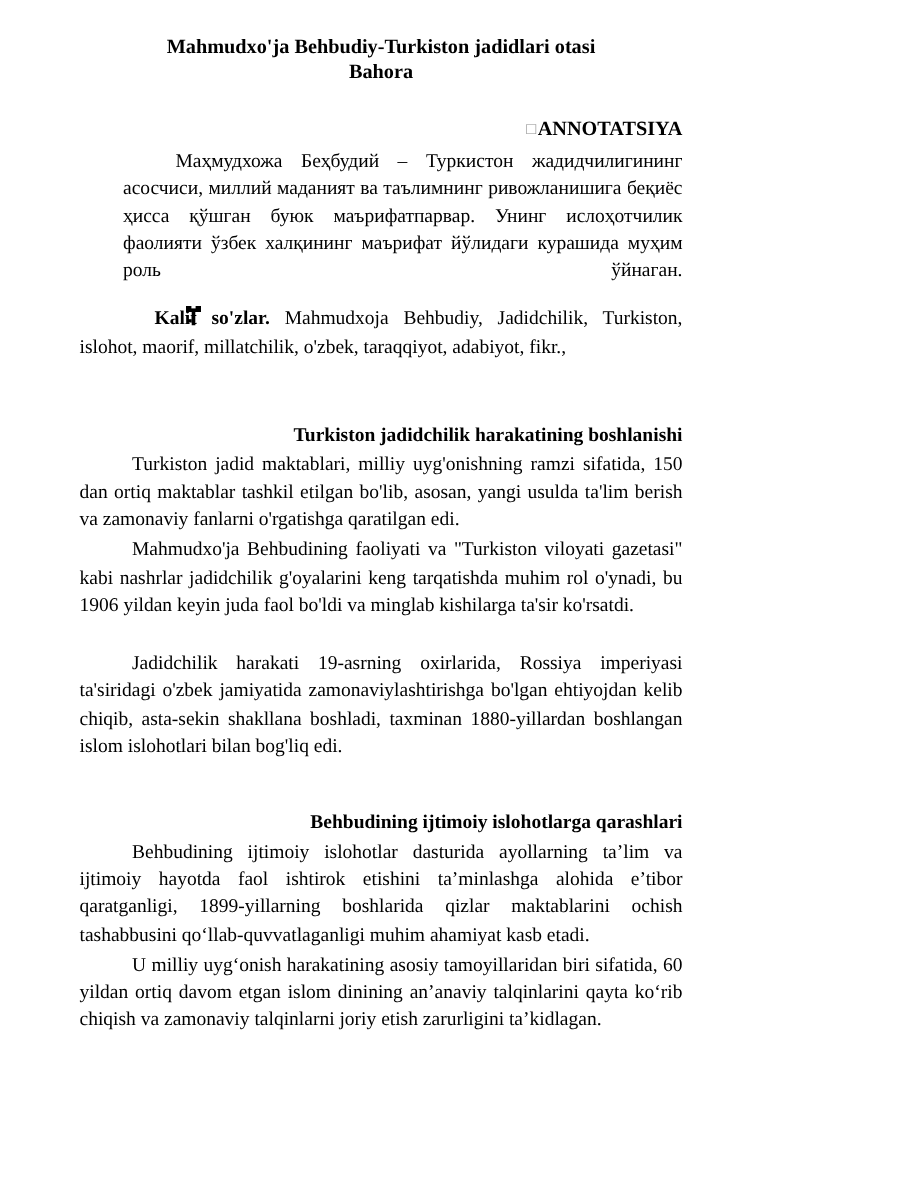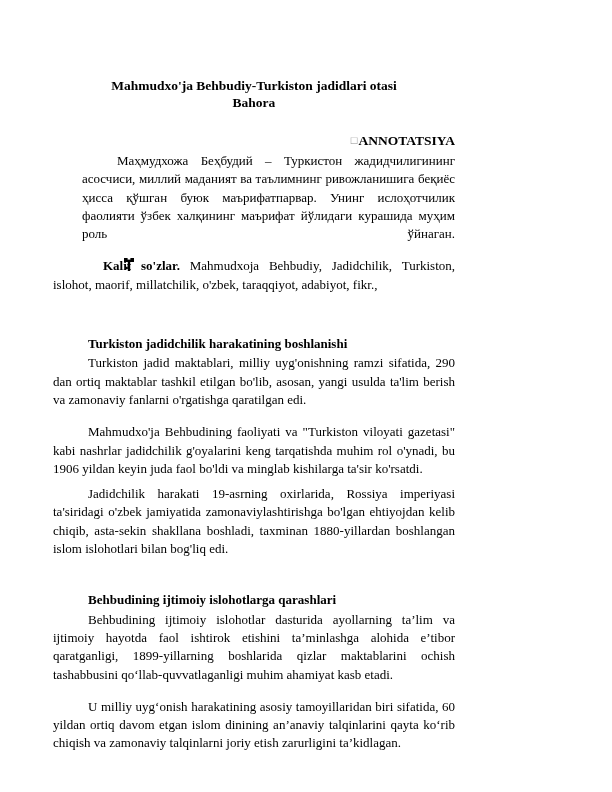--- a/index.html
+++ b/index.html
@@ -8,21 +8,21 @@
     width: 612px;
     height: 792px;
     margin: 0 auto;
     font-family: "Liberation Serif", "DejaVu Serif", serif;
     color: #000000;
     overflow: hidden;
   }
   .page {
     width: 508px;
     height: 792px;
-    padding: 77px 53px 0 53px;
+    padding: 22px 53px 0 53px;
     background: #ffffff;
   }
   .doc-title {
     text-align: center;
     font-weight: bold;
     font-size: 13.5px;
     line-height: 17px;
   }
   .doc-subtitle {
     text-align: center;
@@ -59,27 +59,27 @@
     width: 12px;
     height: 13px;
     margin-right: 3px;
     vertical-align: -1px;
   }
   h2.section-heading {
     font-size: 13px;
     line-height: 18.3px;
     font-weight: bold;
     text-indent: 35px;
-    text-align: left;
+    text-align: right;
   }
   .gap-section-1 { margin-top: 41px; }
   .gap-section-2 { margin-top: 33px; }
   .par-after-heading { margin-top: 1px; }
-  .par-gap { margin-top: 14px; }
-  .par-gap-sm { margin-top: 7px; }
+  .par-gap { margin-top: 2px; }
+  .par-gap-sm { margin-top: 21px; }
 </style>
 </head>
 <body>
 
 <div class="page">
 
   <div class="doc-title">Mahmudxo'ja Behbudiy-Turkiston jadidlari otasi</div>
 
   <div class="doc-subtitle">Bahora</div>
 
@@ -92,21 +92,21 @@
   <p class="body-par keywords-par">
     <span class="key-icon-wrap"><svg width="12" height="13" viewBox="0 0 12 13" xmlns="http://www.w3.org/2000/svg">
           <rect x="1" y="0" width="10" height="4" fill="#000"></rect>
           <rect x="4.6" y="0" width="2.8" height="1.6" fill="#fff"></rect>
           <rect x="4.8" y="4" width="2.4" height="9" fill="#000"></rect>
           <rect x="2.2" y="8.8" width="2.6" height="2.2" fill="#000"></rect>
         </svg></span><span class="kw-label">Kalit so'zlar.</span><span> Mahmudxoja Behbudiy, Jadidchilik, Turkiston, islohot, maorif, millatchilik, o'zbek, taraqqiyot, adabiyot, fikr.,</span>
   </p>
 
   <h2 class="section-heading gap-section-1">Turkiston jadidchilik harakatining boshlanishi</h2>
-  <p class="body-par par-after-heading">Turkiston jadid maktablari, milliy uyg'onishning ramzi sifatida, 290 dan ortiq maktablar tashkil etilgan bo'lib, asosan, yangi usulda ta'lim berish va zamonaviy fanlarni o'rgatishga qaratilgan edi.</p>
+  <p class="body-par par-after-heading">Turkiston jadid maktablari, milliy uyg'onishning ramzi sifatida, 150 dan ortiq maktablar tashkil etilgan bo'lib, asosan, yangi usulda ta'lim berish va zamonaviy fanlarni o'rgatishga qaratilgan edi.</p>
   <p class="body-par par-gap">Mahmudxo'ja Behbudining faoliyati va "Turkiston viloyati gazetasi" kabi nashrlar jadidchilik g'oyalarini keng tarqatishda muhim rol o'ynadi, bu 1906 yildan keyin juda faol bo'ldi va minglab kishilarga ta'sir ko'rsatdi.</p>
   <p class="body-par par-gap-sm">Jadidchilik harakati 19-asrning oxirlarida, Rossiya imperiyasi ta'siridagi o'zbek jamiyatida zamonaviylashtirishga bo'lgan ehtiyojdan kelib chiqib, asta-sekin shakllana boshladi, taxminan 1880-yillardan boshlangan islom islohotlari bilan bog'liq edi.</p>
 
   <h2 class="section-heading gap-section-2">Behbudining ijtimoiy islohotlarga qarashlari</h2>
   <p class="body-par par-after-heading">Behbudining ijtimoiy islohotlar dasturida ayollarning ta’lim va ijtimoiy hayotda faol ishtirok etishini ta’minlashga alohida e’tibor qaratganligi, 1899-yillarning boshlarida qizlar maktablarini ochish tashabbusini qoʻllab-quvvatlaganligi muhim ahamiyat kasb etadi.</p>
   <p class="body-par par-gap">U milliy uygʻonish harakatining asosiy tamoyillaridan biri sifatida, 60 yildan ortiq davom etgan islom dinining an’anaviy talqinlarini qayta koʻrib chiqish va zamonaviy talqinlarni joriy etish zarurligini ta’kidlagan.</p>
 
 </div>
 
 </body></html>

